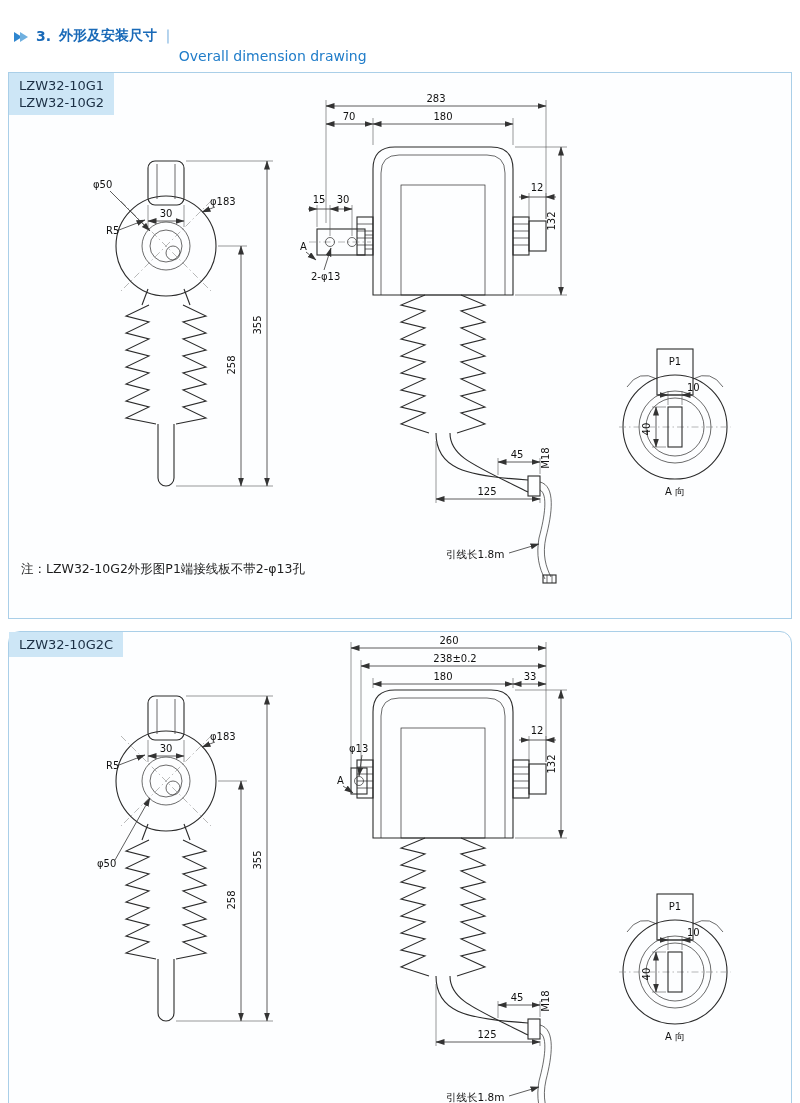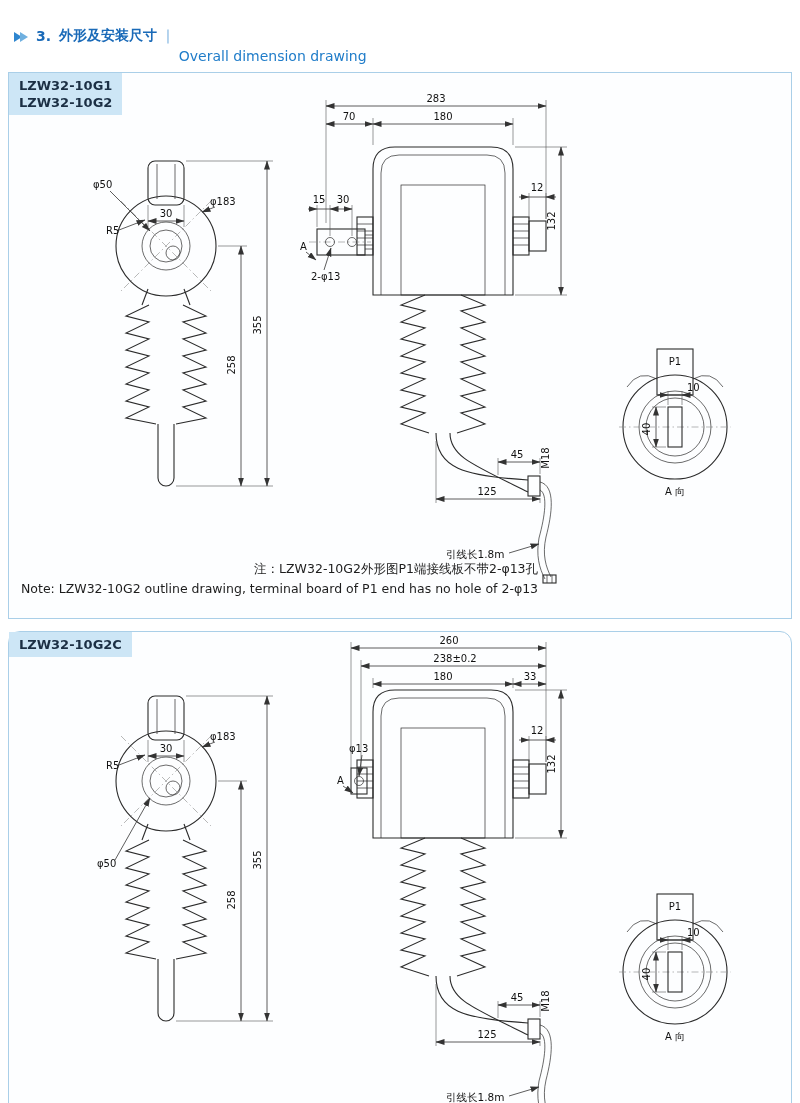--- a/index.html
+++ b/index.html
@@ -4,21 +4,21 @@
 <style>
   html,body{margin:0;padding:0;background:#ffffff;width:800px;font-family:"DejaVu Sans",sans-serif;}
   .header{display:flex;align-items:center;gap:4px;padding:8px 10px 4px 14px;}
   .tri{display:inline-block;width:0;height:0;border-top:5px solid transparent;border-bottom:5px solid transparent;border-left:8px solid #2f86cf;}
   .tri.t2{border-left-color:#6fb0e0;margin-left:-2px;}
   .h-num,.h-cn{color:#1a6ab8;font-size:14px;font-weight:bold;margin-left:4px;}
   .h-sep{color:#5da0d8;font-size:14px;}
   .h-en{color:#1f7cc9;font-size:14px;margin-top:40px;}
   .panel{position:relative;margin:4px 8px 0 8px;border:1px solid #aacfe8;background:#fdfeff;}
   .panel+.panel{margin-top:12px;border-radius:12px;}
-  .model-box{position:absolute;top:0;left:0;background:#cde6f6;color:#1b2f44;font-size:13px;font-weight:bold;padding:4px 10px;line-height:17px;z-index:2;}
+  .model-box{position:absolute;top:0;left:0;background:#cde6f6;color:#1b2f44;font-size:13px;font-weight:normal;padding:4px 10px;line-height:17px;z-index:2;}
   .notes{position:absolute;left:12px;top:486px;z-index:2;color:#1d1d1d;font-size:12.5px;line-height:20px;text-align:right;}
   svg{display:block;}
   svg text{font-family:"DejaVu Sans",sans-serif;font-size:10px;fill:#111;}
   .out{fill:none;stroke:#2b2b2b;stroke-width:1.1;}
   .thin{fill:none;stroke:#2b2b2b;stroke-width:.7;}
   .ext{stroke:#555;stroke-width:.6;}
   .dim{stroke:#333;stroke-width:.8;fill:none;}
   .cl{stroke:#888;stroke-width:.6;stroke-dasharray:7 3 1.5 3;fill:none;}
   .lead-t{font-size:10.5px;}
 </style>
@@ -197,21 +197,20 @@
       <line class="ext" x1="657" y1="334" x2="643" y2="334"></line>
       <line class="ext" x1="657" y1="374" x2="643" y2="374"></line>
       <line class="dim" x1="647" y1="334" x2="647" y2="374" marker-start="url(#ar1)" marker-end="url(#ar1)"></line>
       <text x="641" y="356" text-anchor="middle" transform="rotate(-90 641 356)">40</text>
       <text x="666" y="422" text-anchor="middle">A 向</text>
     </g>
   </svg>
 
   <div class="notes">
     <div>注：LZW32-10G2外形图P1端接线板不带2-φ13孔</div>
-    <div>Note: LZW32-10G2 outline drawing, terminal board of P1 end has no hole of 2-φ13</div>
   </div>
 </div>
 
 <div class="panel">
   <div class="model-box">
     <div>LZW32-10G2C</div>
   </div>
 
   <svg width="782" height="500" viewBox="0 0 782 500">
     <defs>

